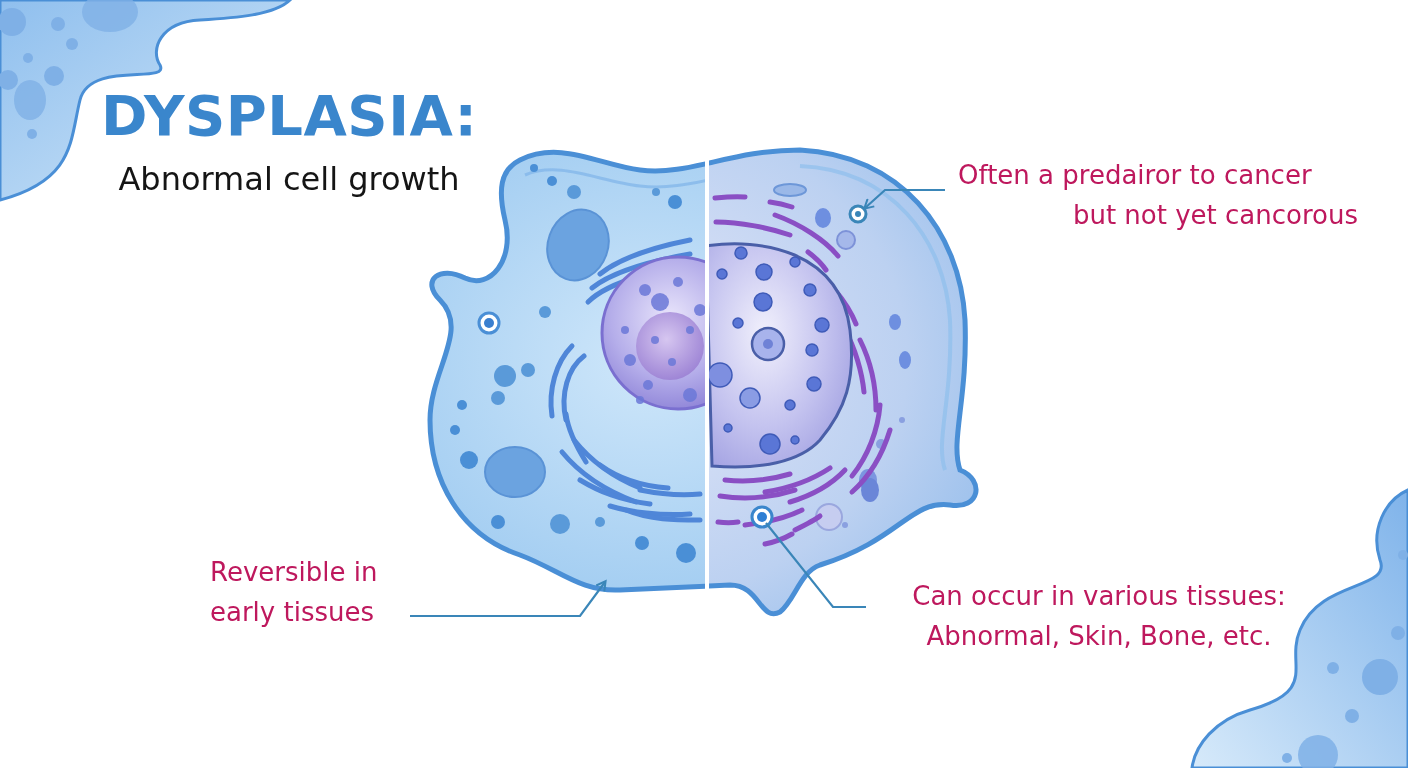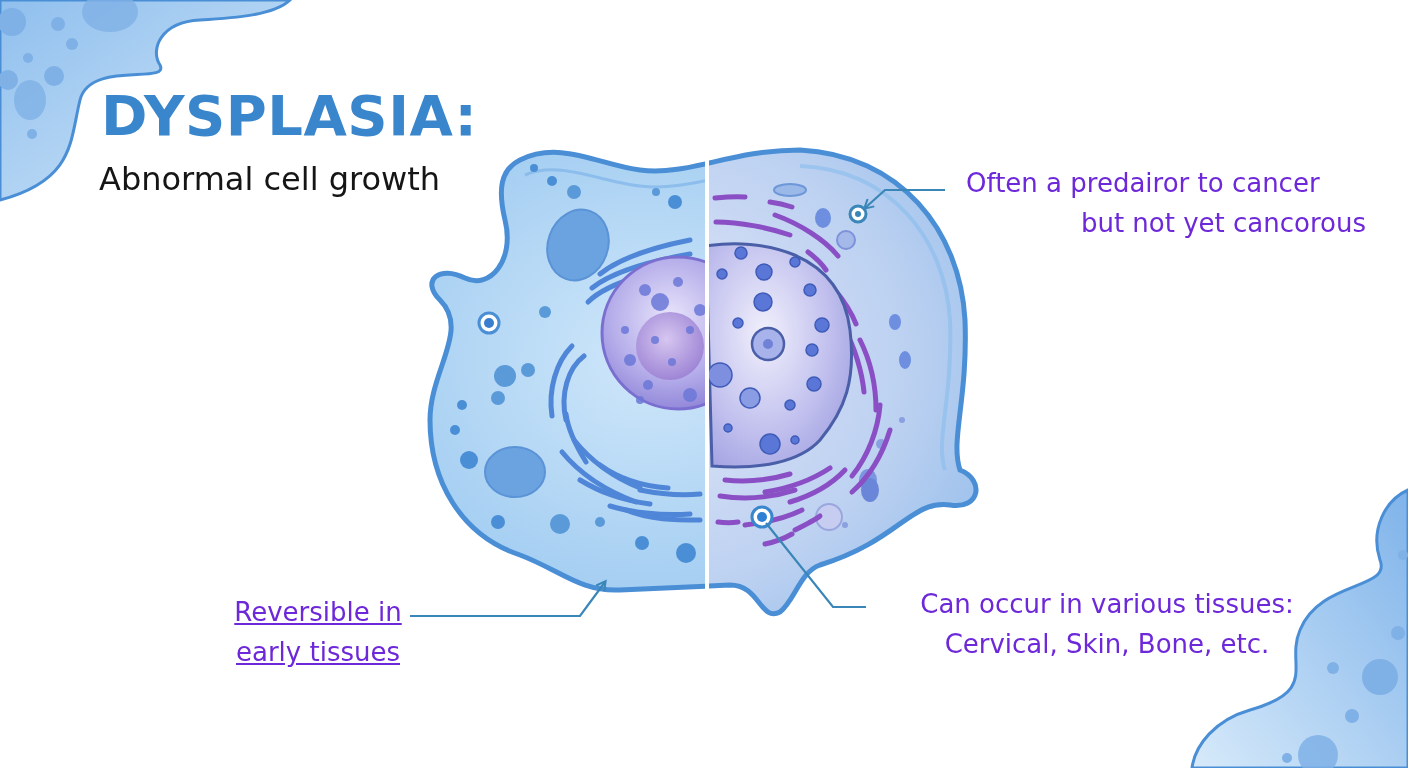--- a/index.html
+++ b/index.html
@@ -15,27 +15,27 @@
       font-family: "DejaVu Sans", sans-serif;
       font-weight: bold; font-size: 56px; letter-spacing: 0.5px;
       color: #3a86cc; margin: 0; line-height: 56px;
     }
     .subtitle {
       position: absolute; left: 99px; top: 156px;
       font-size: 32px; line-height: 46px; color: #151515;
       width: 380px; margin: 0; font-weight: normal;
     }
     .note {
-      position: absolute; color: #6d28d9; font-size: 26px; line-height: 40px;
-      margin: 8px;
+      position: absolute; color: #be185d; font-size: 26px; line-height: 40px;
+      margin: 0;
     }
     .note-tr { left: 958px; top: 155px; width: 400px; }
     .note-tr .l2 { padding-left: 9px; text-align: right; }
     .note-br { left: 889px; top: 576px; width: 420px; text-align: center; }
-    .note-bl { left: 210px; top: 584px; width: 200px; text-align: center; text-decoration: underline; }
+    .note-bl { left: 210px; top: 552px; width: 200px; text-align: left; }
     .note span { display: block; white-space: nowrap; }
   </style>
 </head>
 <body>
 
 <svg class="canvas" viewBox="0 0 1408 768" xmlns="http://www.w3.org/2000/svg">
   <defs>
     <linearGradient id="blobGrad" x1="0" y1="0" x2="1" y2="1">
       <stop offset="0" stop-color="#8fbfee"></stop>
       <stop offset="1" stop-color="#d2e7f8"></stop>
@@ -234,29 +234,29 @@
 
   <g fill="none" stroke="#3a86b8" stroke-width="2.2">
     <polyline points="945,190 885,190 865,208" marker-end="url(#arrowHead)"></polyline>
     <polyline points="410,616 580,616 605,582" marker-end="url(#arrowHead)"></polyline>
     <polyline points="866,607 833,607 766,523"></polyline>
   </g>
 </svg>
 
 <h1 class="title">DYSPLASIA:</h1>
 <p class="subtitle">
-  <span style="display:block;white-space:nowrap;">Abnormal cell growth</span>
+  <span style="display:block;white-space:nowrap;text-align:center;">Abnormal cell growth</span>
 </p>
 
 <p class="note note-tr">
   <span>Often a predairor to cancer</span>
   <span class="l2">but not yet cancorous</span>
 </p>
 
 <p class="note note-bl">
   <span>Reversible in</span>
   <span>early tissues</span>
 </p>
 
 <p class="note note-br">
   <span>Can occur in various tissues:</span>
-  <span>Cervical, Skin, Bone, etc.</span>
+  <span>Abnormal, Skin, Bone, etc.</span>
 </p>
 
 </body></html>

